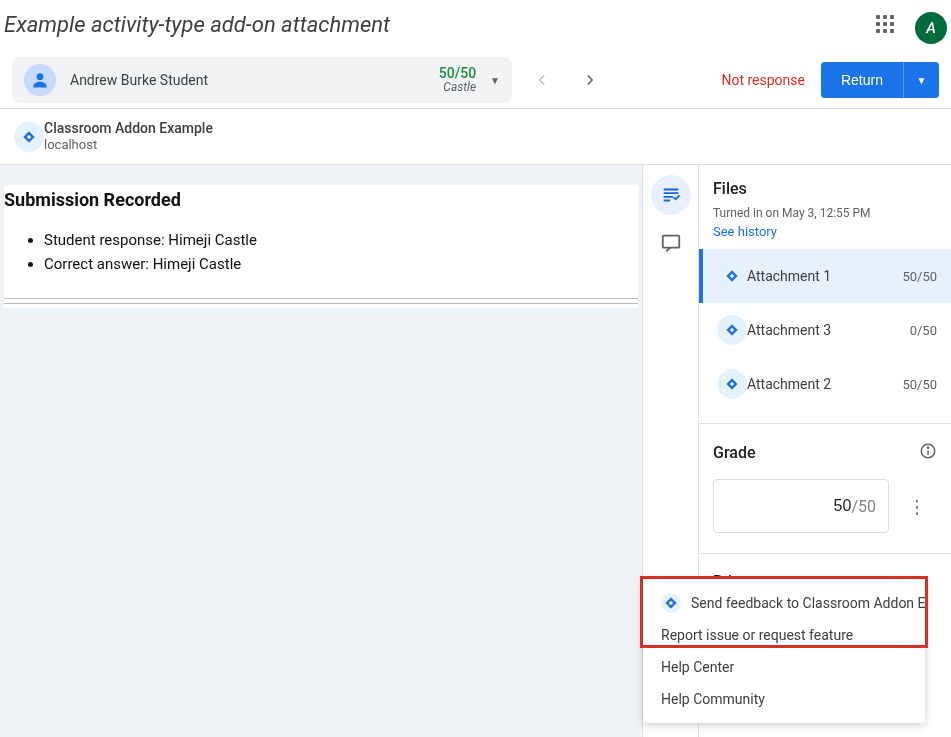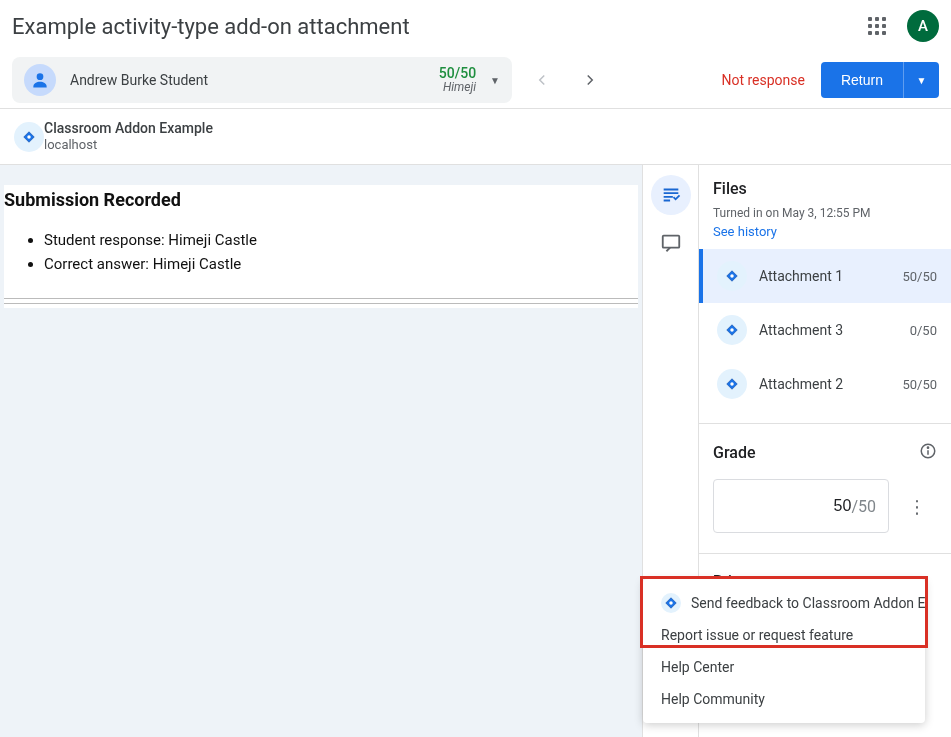--- a/index.html
+++ b/index.html
@@ -10,23 +10,23 @@
     width: 951px;
     height: 737px;
     overflow: hidden;
     position: relative;
     background: #fff;
   }
 
   
   .header {
     display: flex;
-    align-items: center;
-    padding: 12px 12px;
+    padding: 12px 4px;
     height: 52px;
+    font-style: italic;
   }
   .header-title {
     font-size: 22px;
     color: #3c4043;
     flex: 1;
     font-weight: 400;
   }
   .apps-icon {
     width: 24px; height: 24px;
     display: grid;
@@ -208,21 +208,20 @@
   .files-section { padding: 14px 14px 0 14px; }
   .files-title { font-size:16px; font-weight:500; color:#202124; margin-bottom:8px;}
   .turned-in { font-size:12px; color:#5f6368; margin-bottom:4px;}
   .see-history { font-size:13px; color:#1a73e8; cursor:pointer;}
 
   .att-list { margin-top:10px; }
   .att-item {
     display:flex;
     align-items:center;
     padding: 12px 14px;
-    gap:12px;
     cursor:pointer;
     border-left: 4px solid transparent;
   }
   .att-item.active {
     background:#e8f0fe;
     border-left-color:#1a73e8;
   }
   .att-name { flex:1; font-size:14px; color:#3c4043;}
   .att-score { font-size:13px; color:#5f6368;}
 
@@ -343,21 +342,21 @@
   <div class="student-selector">
     <div class="student-avatar">
       <svg width="20" height="20" viewBox="0 0 24 24">
           <circle cx="12" cy="8" r="4"></circle>
           <path d="M4 20c0-4 4-6 8-6s8 2 8 6v1H4z"></path>
         </svg>
     </div>
     <div class="student-name">Andrew Burke Student</div>
     <div class="student-score">
       <div class="score">50/50</div>
-      <div class="draft">Himeji</div>
+      <div class="draft">Castle</div>
     </div>
     <div class="dropdown-arrow">▼</div>
   </div>
   <div class="nav-arrows">
     <div class="nav-btn disabled">
       <svg width="18" height="18" viewBox="0 0 24 24" fill="currentColor">
           <path d="M15 6l-6 6 6 6" stroke="currentColor" stroke-width="2" fill="none"></path>
         </svg>
     </div>
     <div class="nav-btn">

